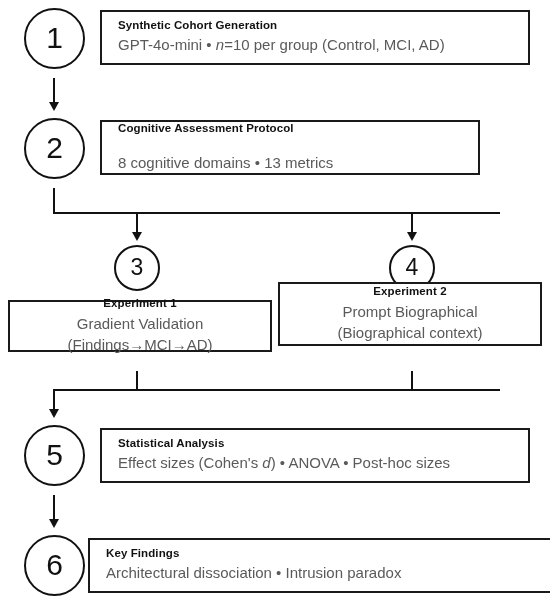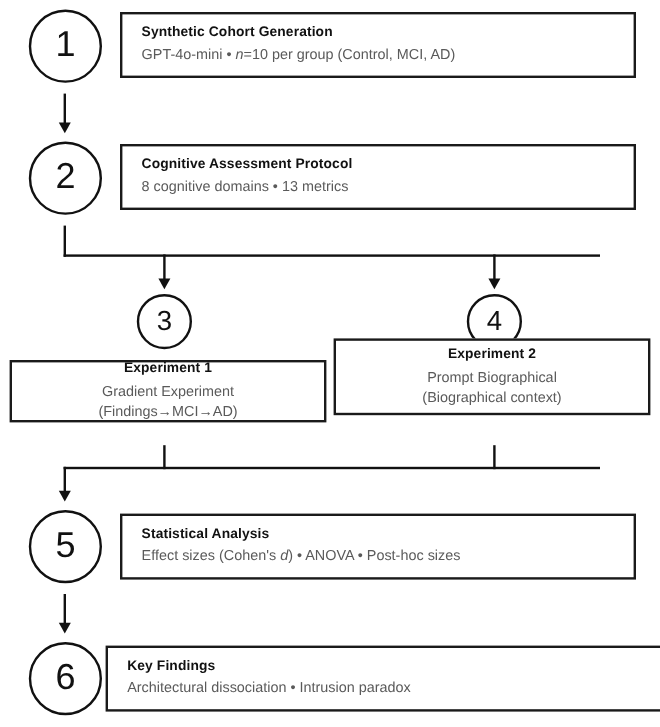--- a/index.html
+++ b/index.html
@@ -73,21 +73,21 @@
     font-size: 11.5px;
     font-weight: bold;
     color: #111111;
     letter-spacing: 0.1px;
     margin-bottom: 4px;
   }
   .node-box.center-align .box-title {
     margin-bottom: 5px;
   }
   .box-sub {
-    font-size: 12px;
+    font-size: 15px;
     color: #5a5a5a;
     line-height: 1.35;
   }
   .box-sub em {
     font-style: italic;
   }
 
   
   .vline {
     position: absolute;
@@ -122,21 +122,21 @@
     <div class="box-sub"><span>GPT-4o-mini • </span><em>n</em><span>=10 per group (Control, MCI, AD)</span></div>
   </div>
 
   <div class="vline" style="left:53px; top:78px; height:26px;"></div>
   <div class="arrowhead" style="left:49px; top:102px;"></div>
 
   <div class="node-circle big" style="left:24px; top:118px;">
     <span class="num">2</span>
   </div>
 
-  <div class="node-box left-align" style="left:100px; top:120px; width:430px; height:55px;">
+  <div class="node-box left-align" style="left:100px; top:120px; width:380px; height:55px;justify-content:space-between;">
     <div class="box-title">Cognitive Assessment Protocol</div>
     <div class="box-sub">8 cognitive domains • 13 metrics</div>
   </div>
 
   <div class="vline" style="left:53px; top:188px; height:26px;"></div>
   <div class="hline" style="left:53px; top:212px; width:447px;"></div>
 
   <div class="vline" style="left:136px; top:212px; height:22px;"></div>
   <div class="arrowhead" style="left:132px; top:232px;"></div>
 
@@ -147,21 +147,21 @@
     <span class="num">3</span>
   </div>
 
   <div class="node-circle small" style="left:389px; top:245px;">
     <span class="num">4</span>
   </div>
 
   <div class="node-box center-align" style="left:8px; top:300px; width:264px; height:52px;">
     <div class="box-title">Experiment 1</div>
     <div class="box-sub">
-      <div>Gradient Experiment</div>
+      <div>Gradient Validation</div>
       <div>(Findings→MCI→AD)</div>
     </div>
   </div>
 
   <div class="node-box center-align" style="left:278px; top:282px; width:264px; height:64px;text-align:center;">
     <div class="box-title">Experiment 2</div>
     <div class="box-sub">
       <div>Prompt Biographical</div>
       <div>(Biographical context)</div>
     </div>

